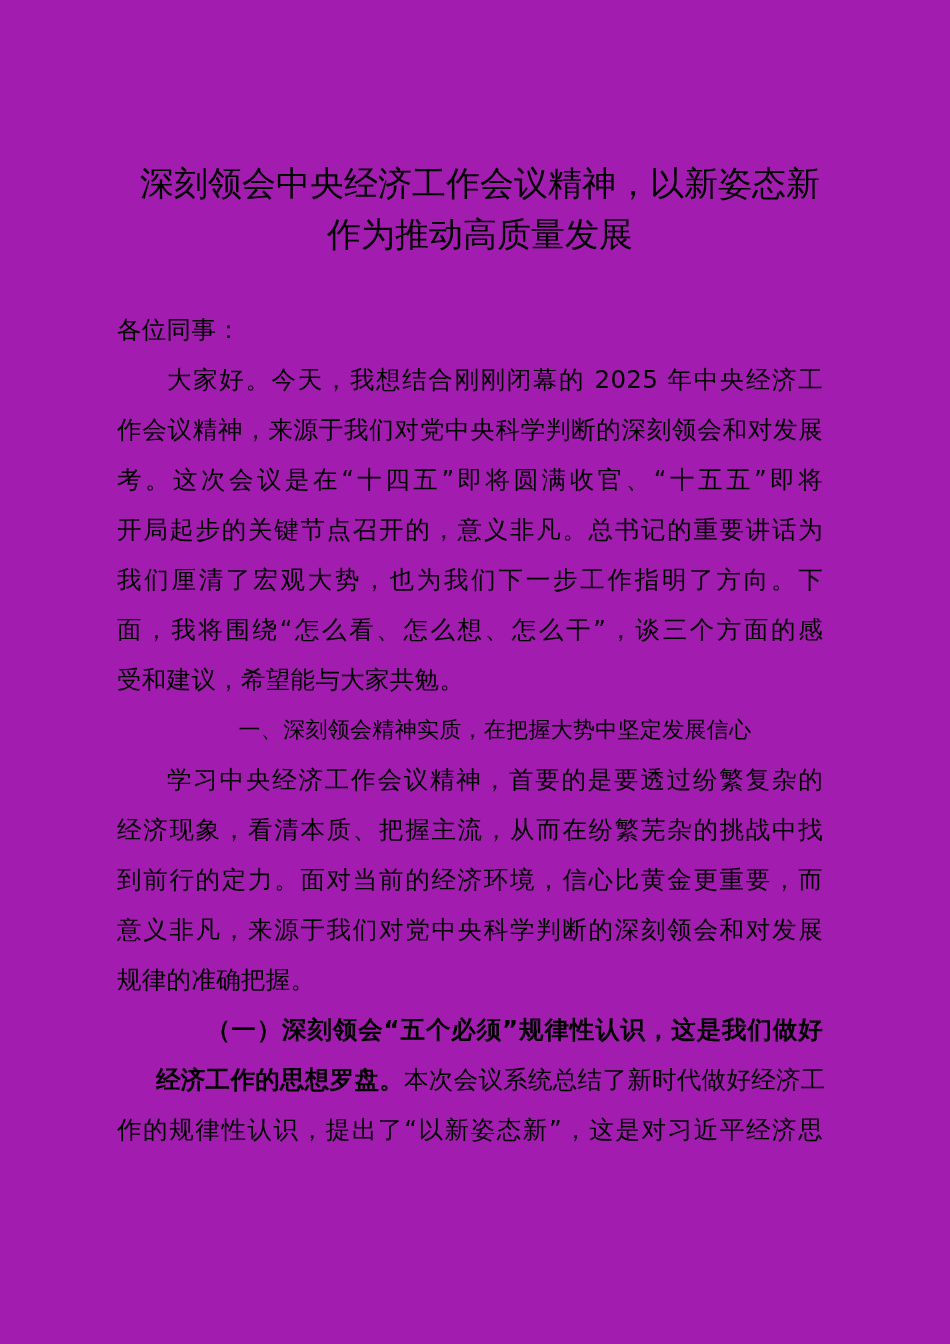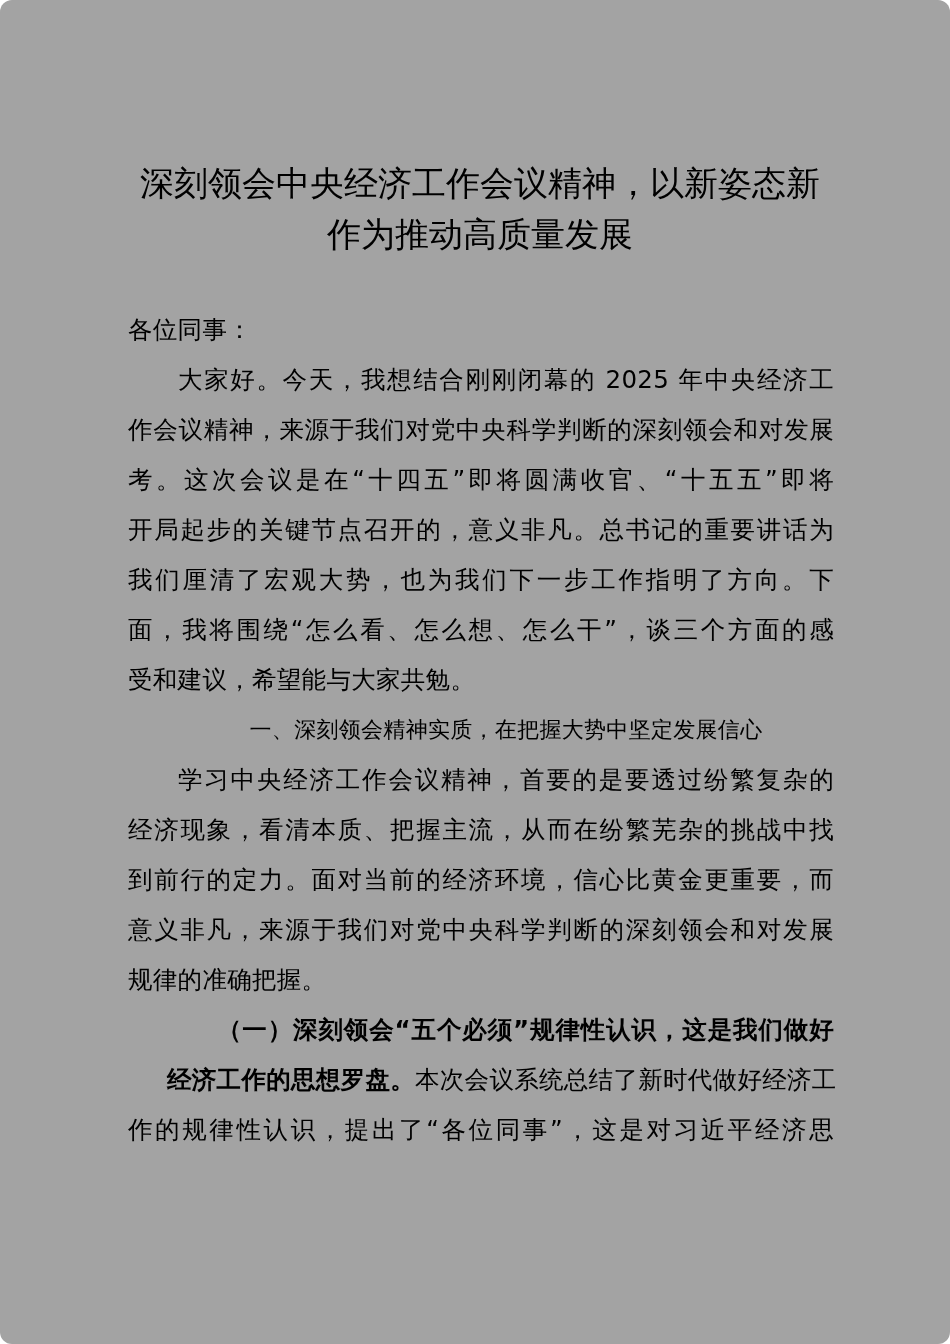--- a/index.html
+++ b/index.html
@@ -1,21 +1,21 @@
 <!DOCTYPE html>
 <html><head>
   <meta charset="utf-8">
   <style>
     html, body { margin: 0; padding: 0; background: #ffffff; }
     body { width: 950px; height: 1344px; position: relative; overflow: hidden;
            font-family: "DejaVu Sans", "Liberation Sans", sans-serif; color: #000; }
-    .page { position: absolute; left: 0; top: 0; width: 950px; height: 1344px; background: #a3a3a3; border-radius: 12px; }
+    .page { position: absolute; left: 0; top: 0; width: 950px; height: 1344px; background: #a21caf; }
     .title { position: absolute; left: 110px; width: 740px; top: 158px; text-align: center;
              font-size: 34px; line-height: 51px; font-weight: normal; margin: 0; letter-spacing: 0; }
-    .body { position: absolute; left: 128px; width: 706px; top: 305px; }
+    .body { position: absolute; left: 117px; width: 706px; top: 305px; }
     .line { font-size: 24.5px; line-height: 50px; height: 50px; white-space: nowrap; letter-spacing: 0.3px; }
     .indent { padding-left: 50px; }
     .heading1 { padding-left: 50px; font-size: 22px; text-align: center; }
     .bold { font-weight: bold; margin-left: 39px; }
     .just { text-align: justify; text-align-last: justify; }
   </style>
 </head>
 <body>
 
 <div class="page">
@@ -43,16 +43,16 @@
       <div class="line indent just">学习中央经济工作会议精神，首要的是要透过纷繁复杂的</div>
       <div class="line just">经济现象，看清本质、把握主流，从而在纷繁芜杂的挑战中找</div>
       <div class="line just">到前行的定力。面对当前的经济环境，信心比黄金更重要，而</div>
       <div class="line just">意义非凡，来源于我们对党中央科学判断的深刻领会和对发展</div>
       <div class="line">规律的准确把握。</div>
     </div>
 
     <div>
       <div class="line indent bold just">（一）深刻领会“五个必须”规律性认识，这是我们做好</div>
       <div class="line just"><span class="bold">经济工作的思想罗盘。</span><span>本次会议系统总结了新时代做好经济工</span></div>
-      <div class="line just">作的规律性认识，提出了“各位同事”，这是对习近平经济思</div>
+      <div class="line just">作的规律性认识，提出了“以新姿态新”，这是对习近平经济思</div>
     </div>
   </div>
 </div>
 
 </body></html>

